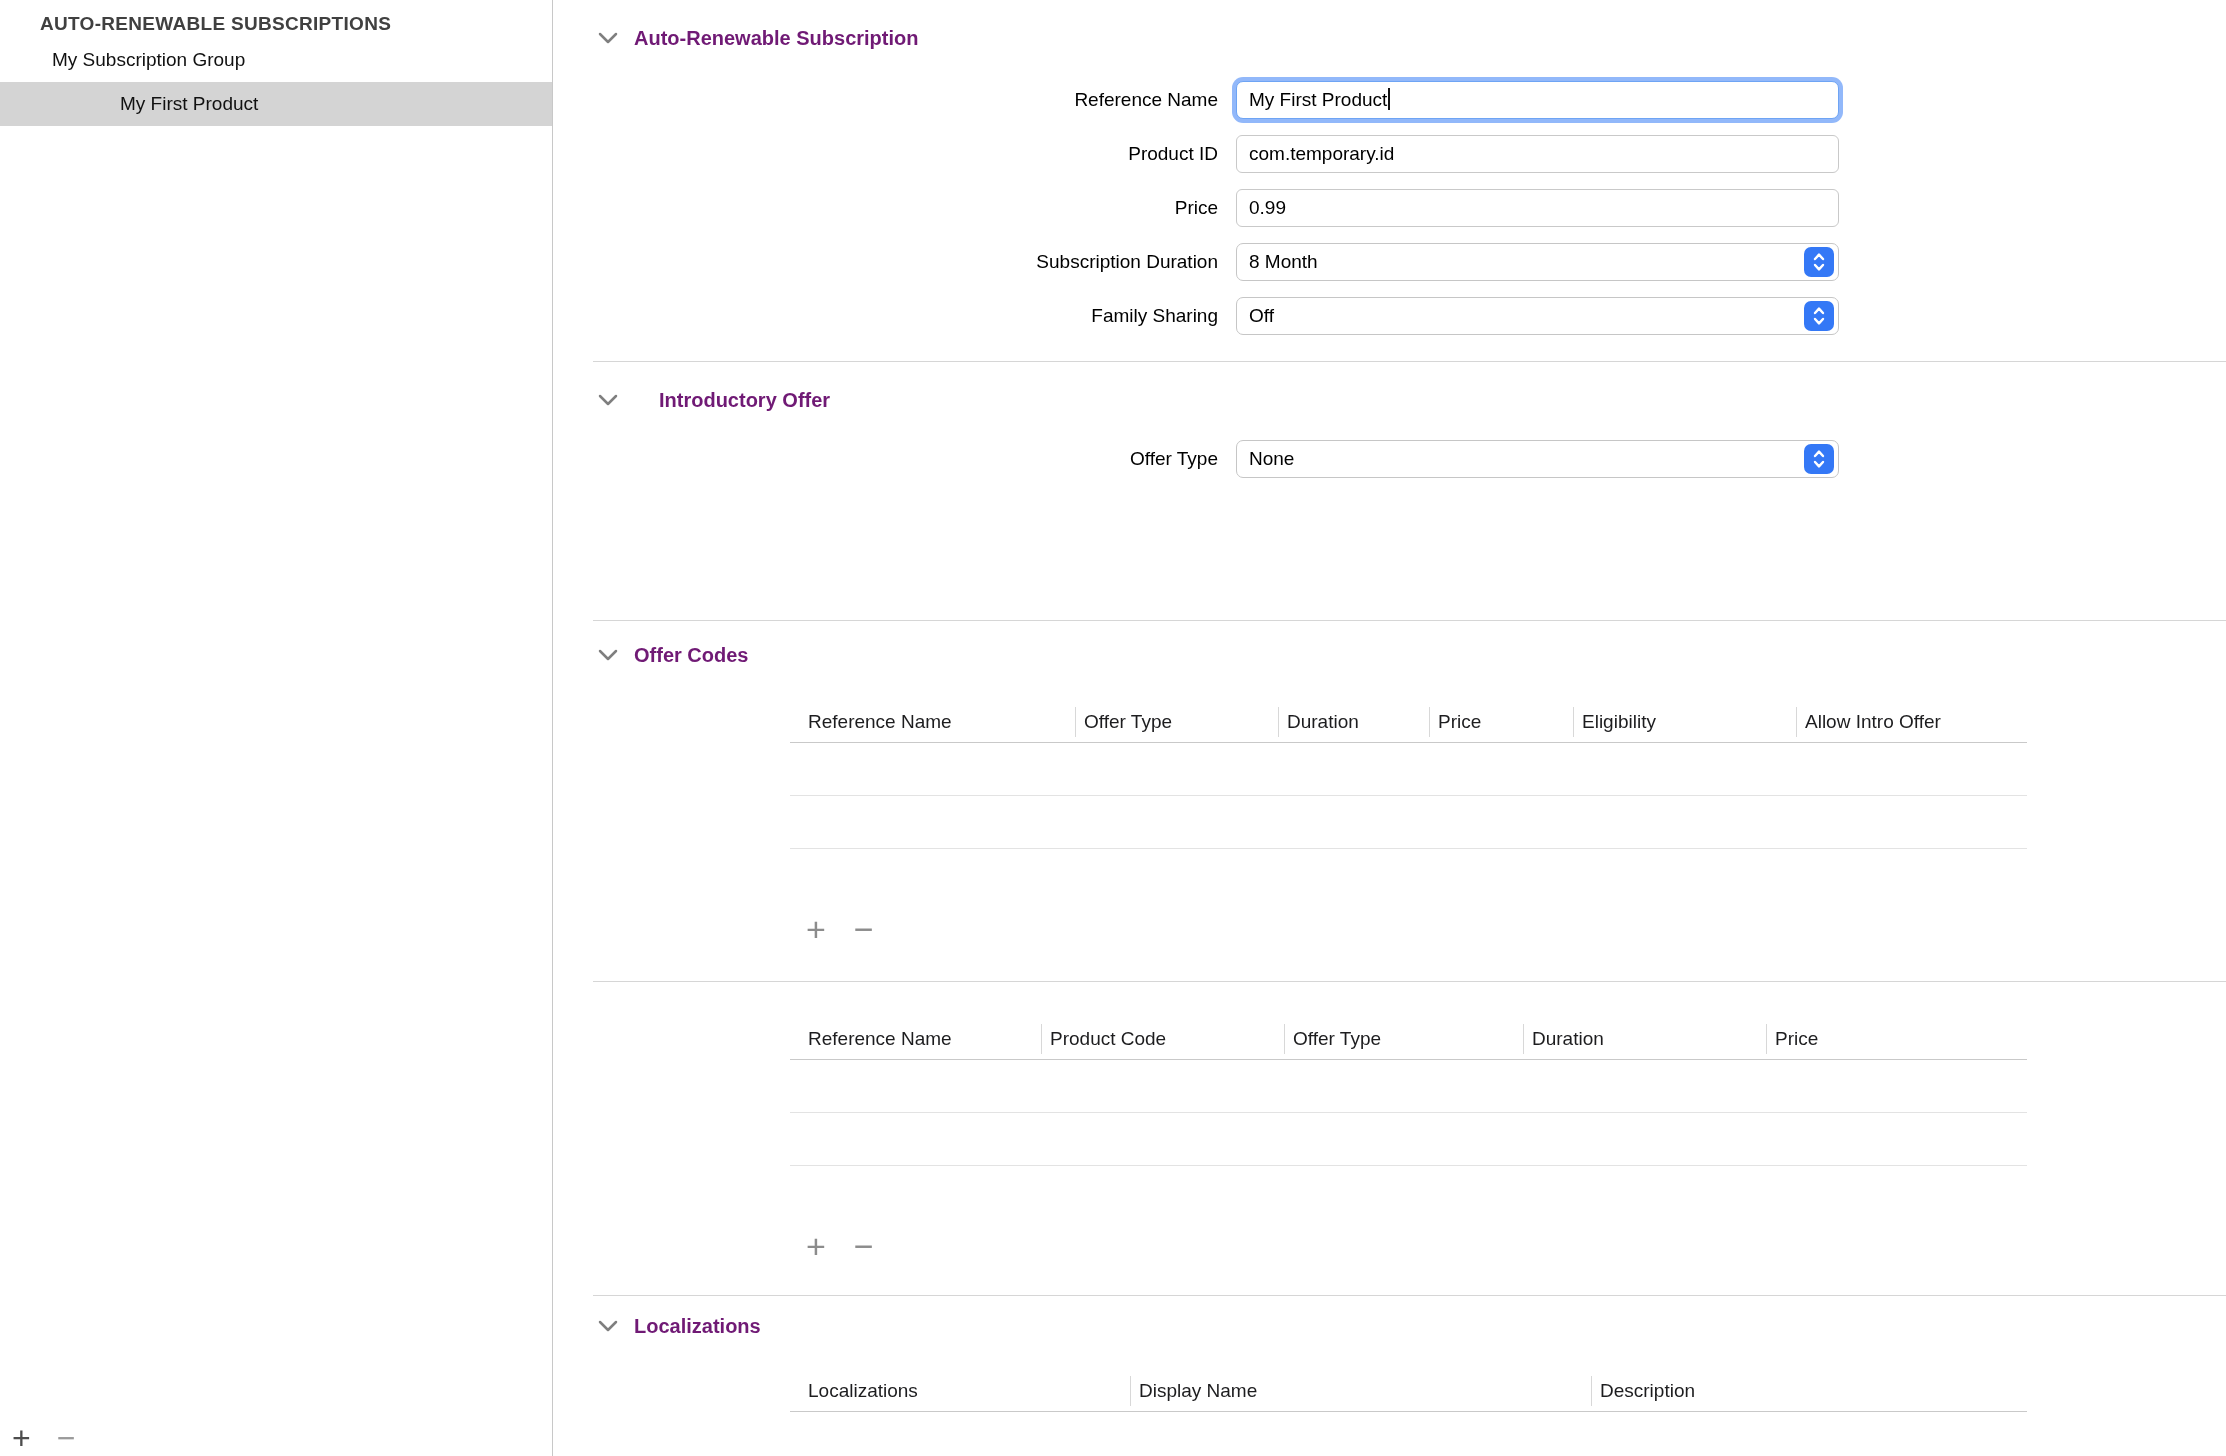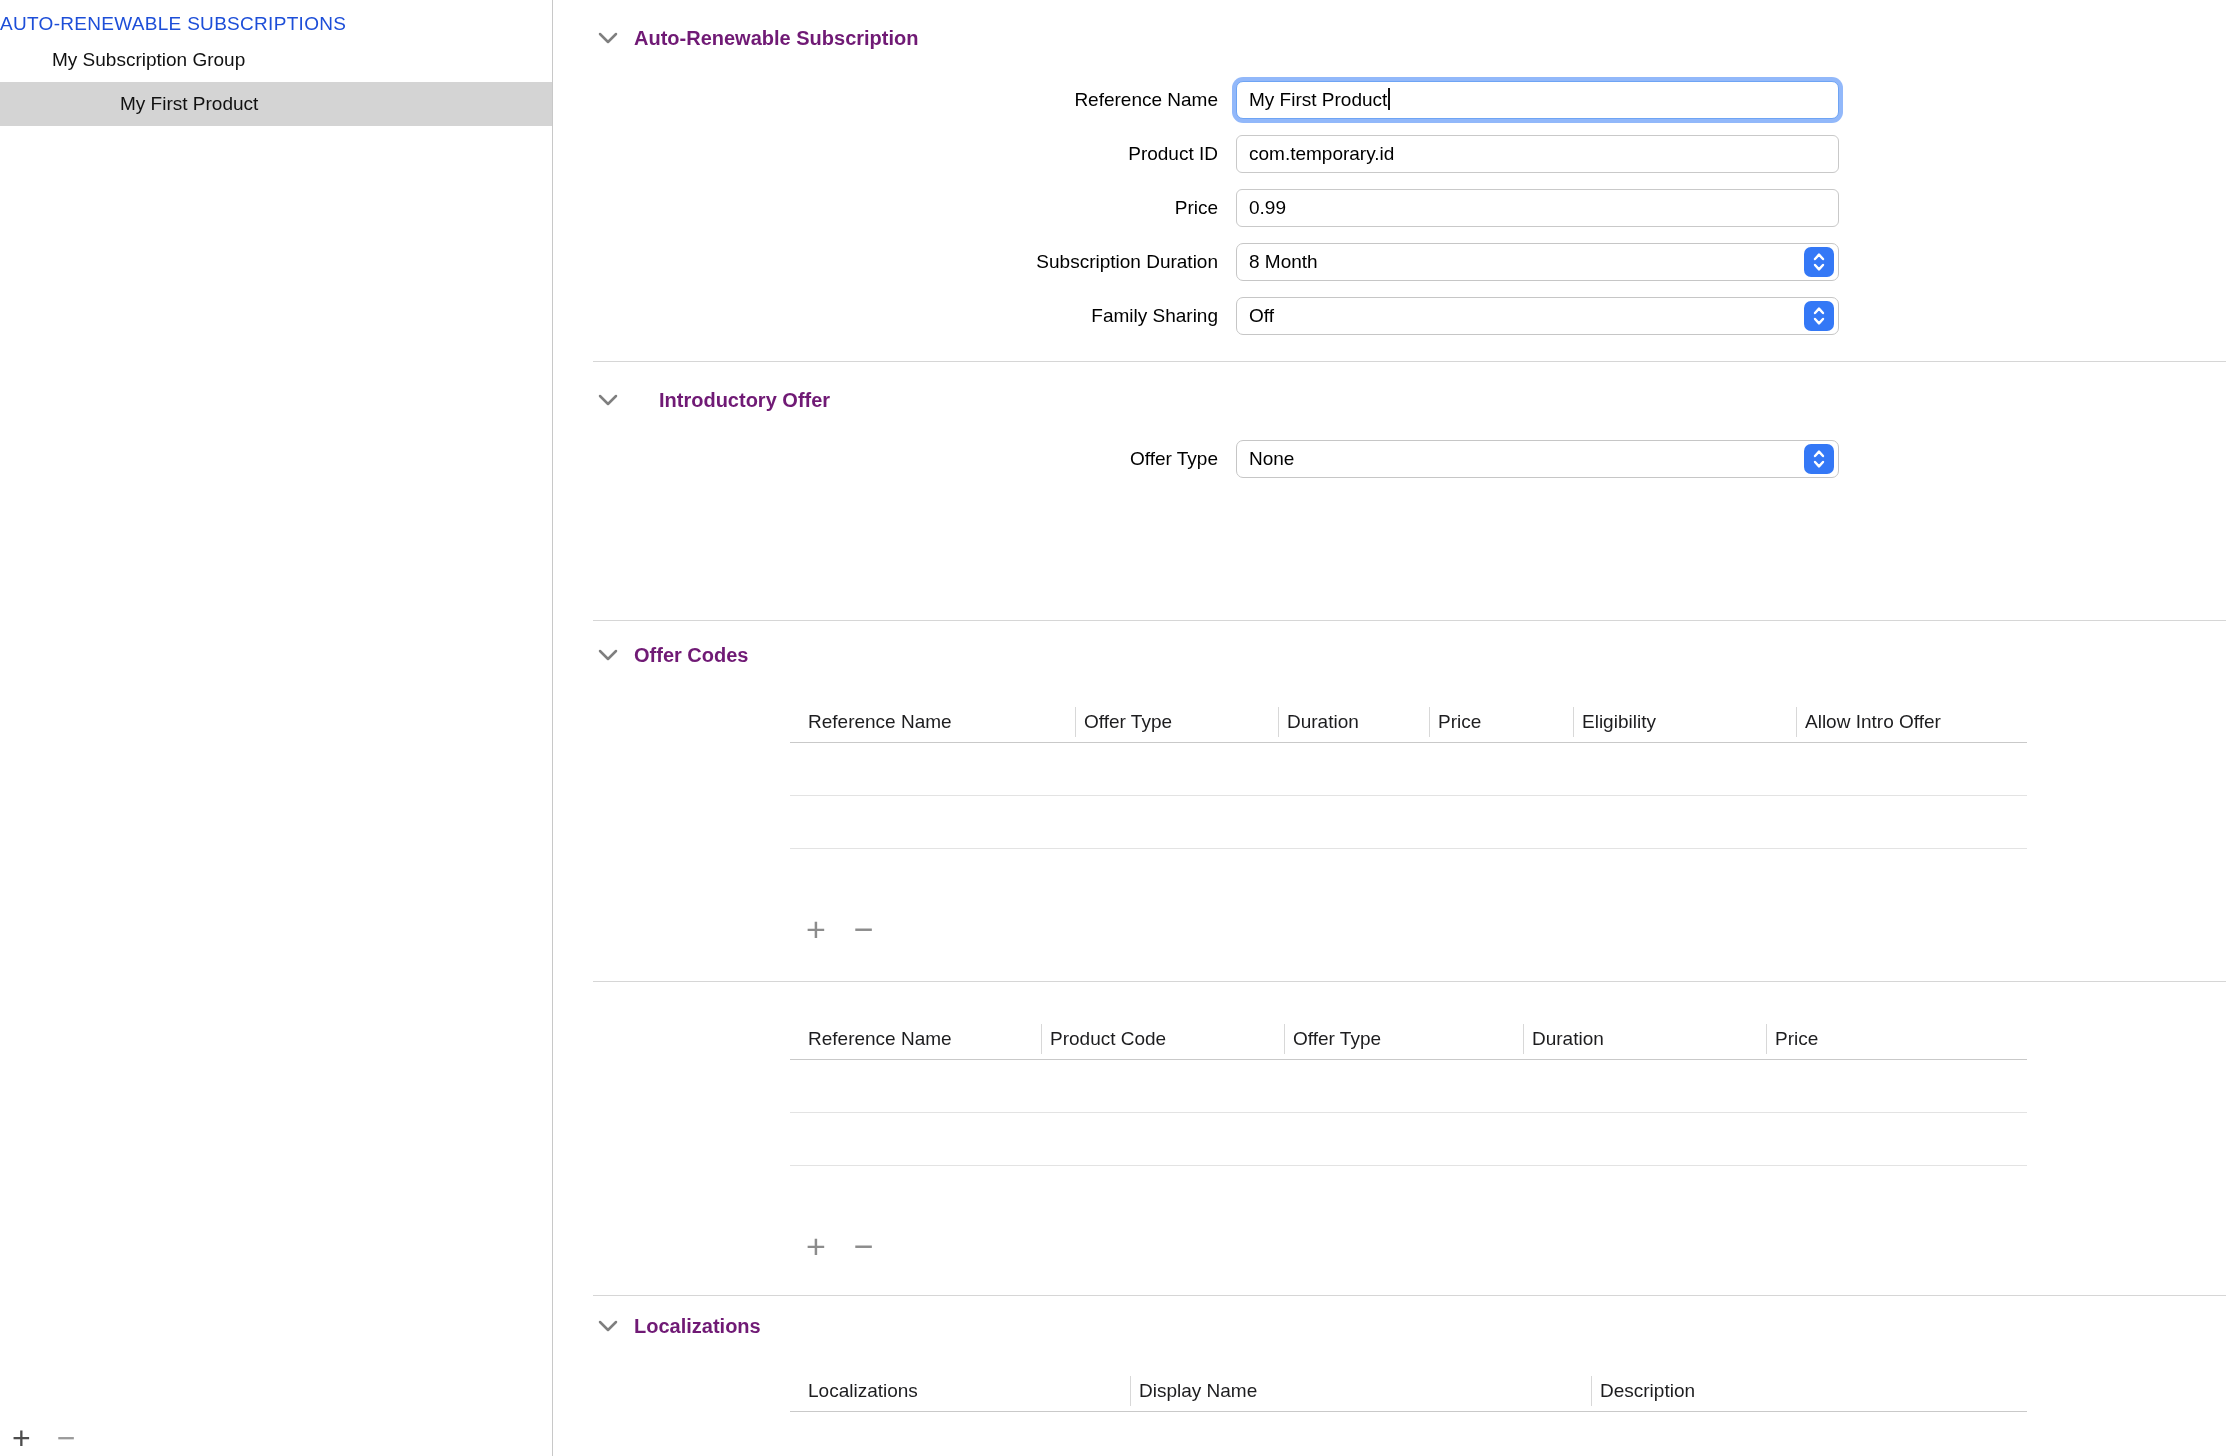--- a/index.html
+++ b/index.html
@@ -14,26 +14,27 @@
 
   
   .sidebar {
     position: absolute; left: 0; top: 0; bottom: 0;
     width: 553px;
     background: #ffffff;
     border-right: 1px solid #c8c8c8;
   }
   .sb-header {
     padding-top: 10px;
+    padding-left: 40px;
     height: 38px;
     line-height: 28px;
-    font-weight: 400;
+    font-weight: 700;
     font-size: 19px;
     letter-spacing: 0.3px;
-    color: #1d4ed8;
+    color: #404040;
     white-space: nowrap;
   }
   .sb-item {
     height: 44px;
     line-height: 44px;
     font-size: 19px;
     color: #111;
     white-space: nowrap;
     cursor: default;
   }

